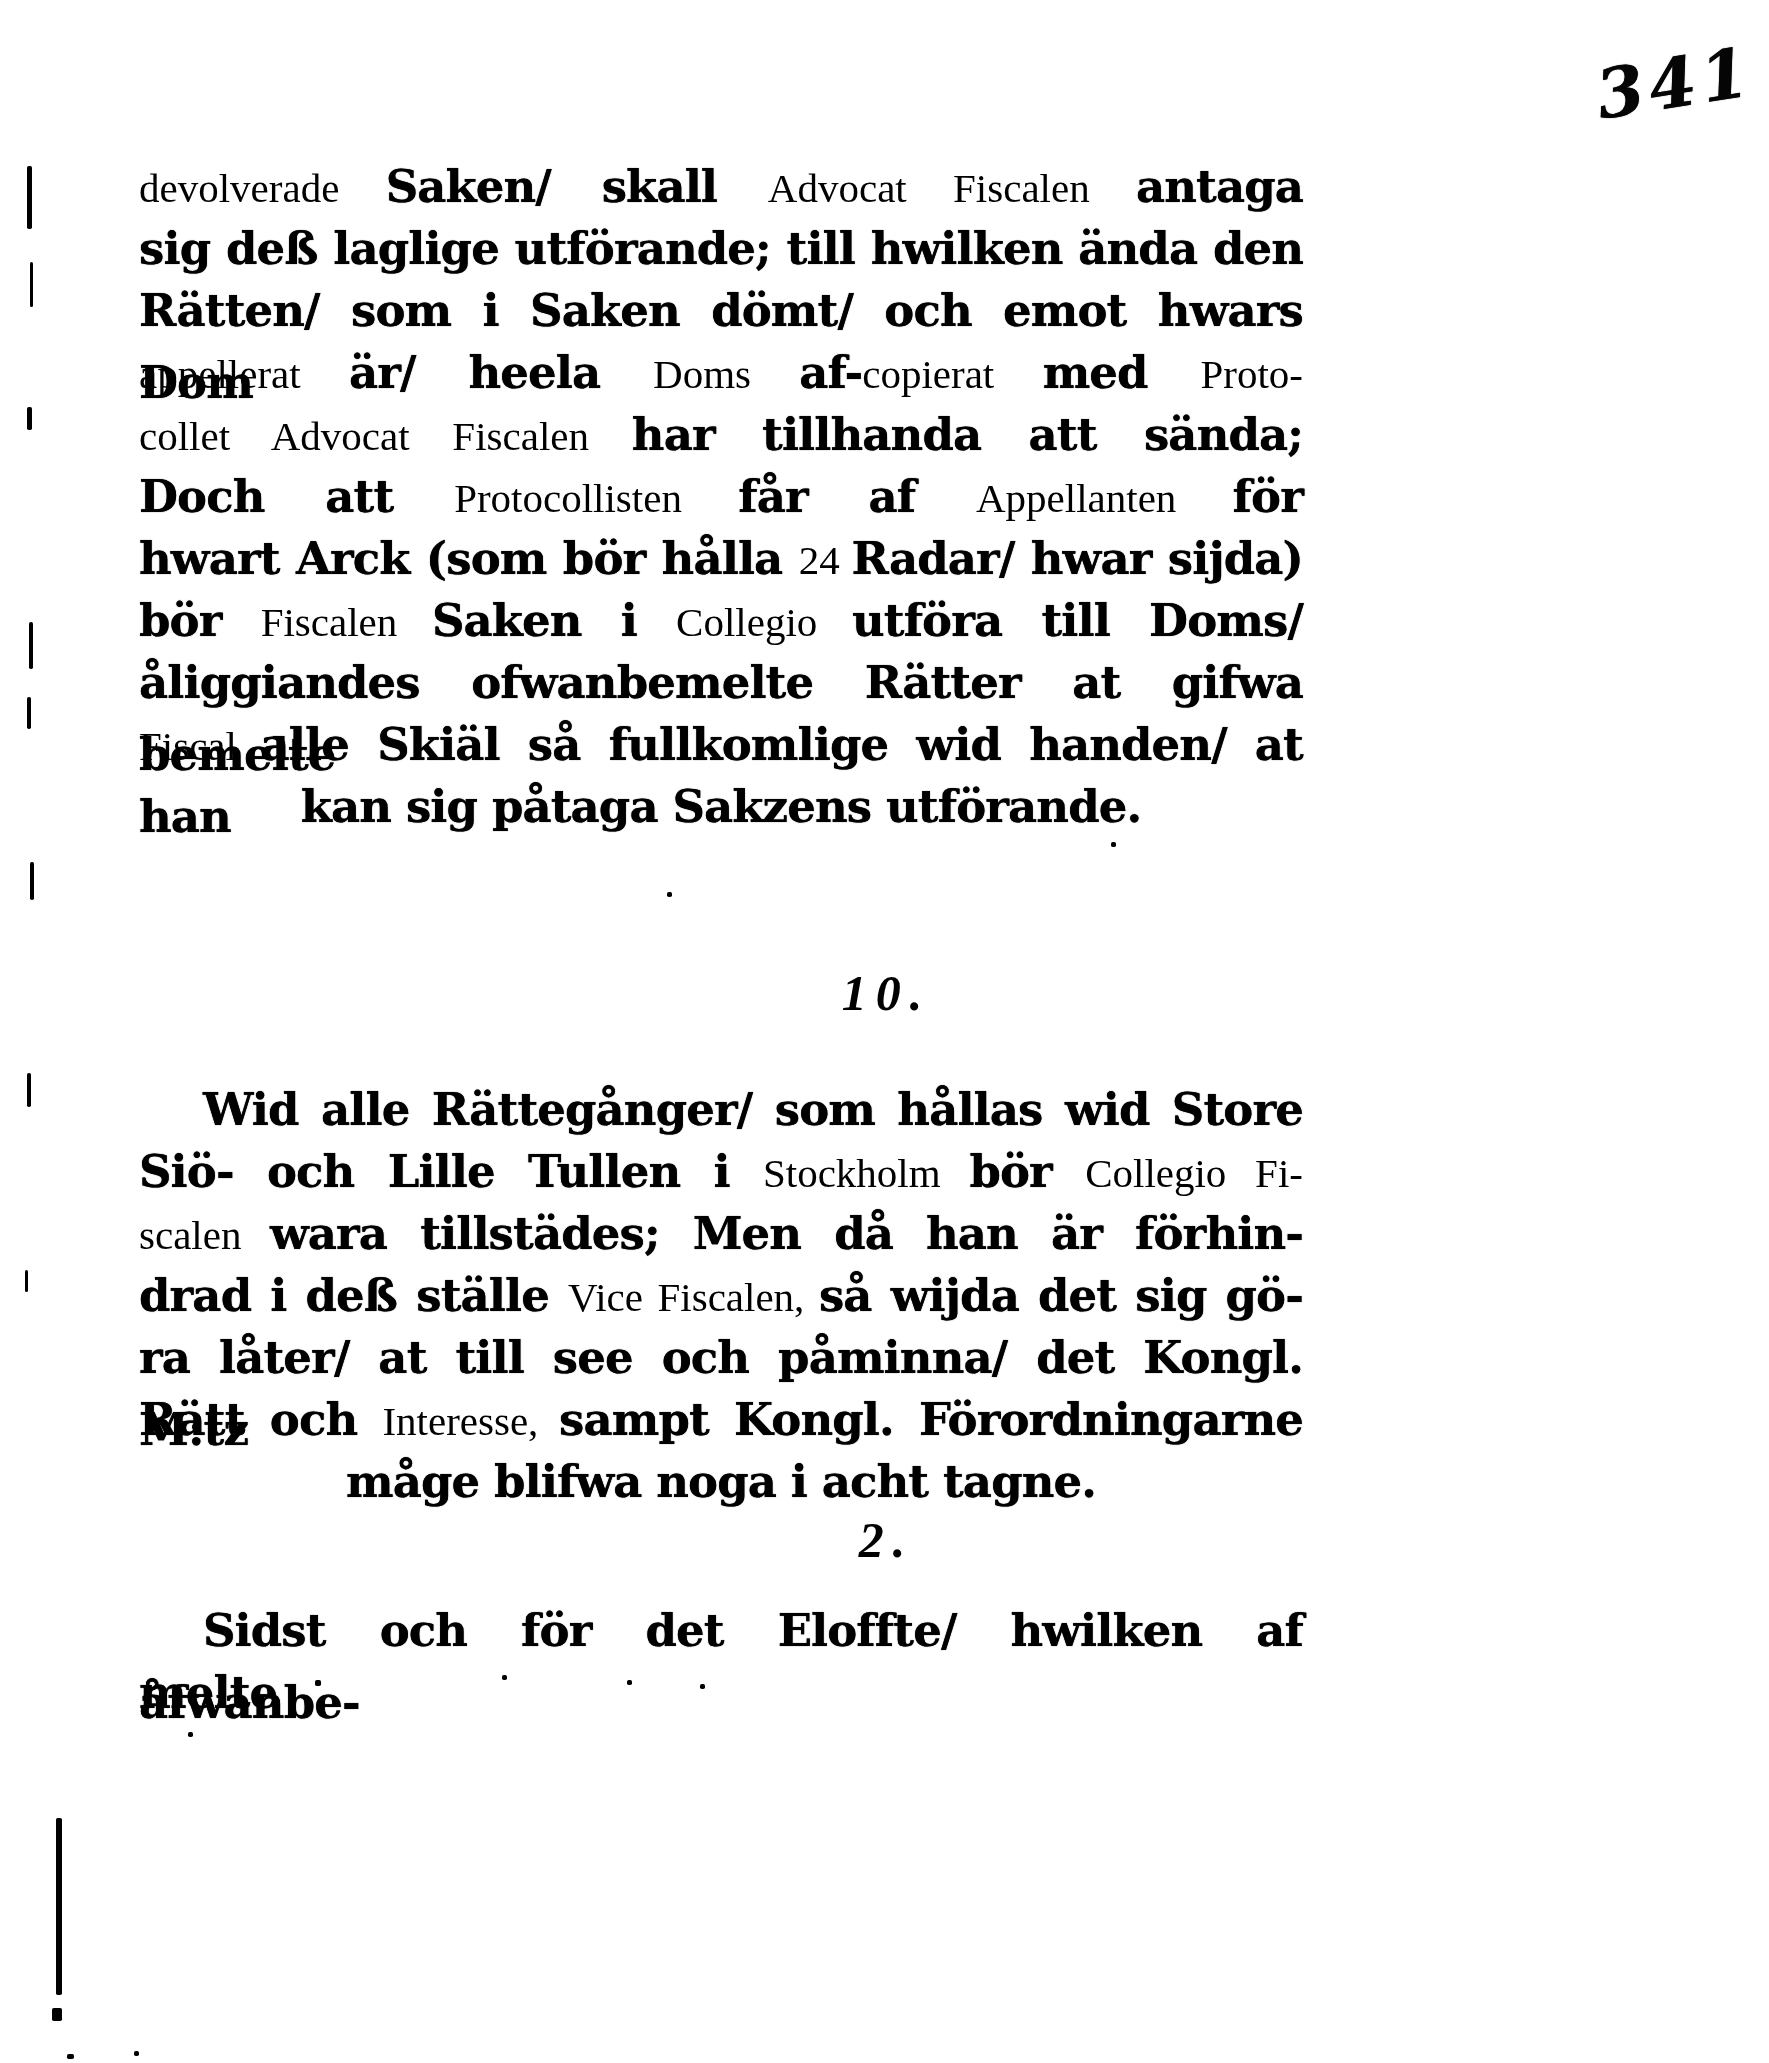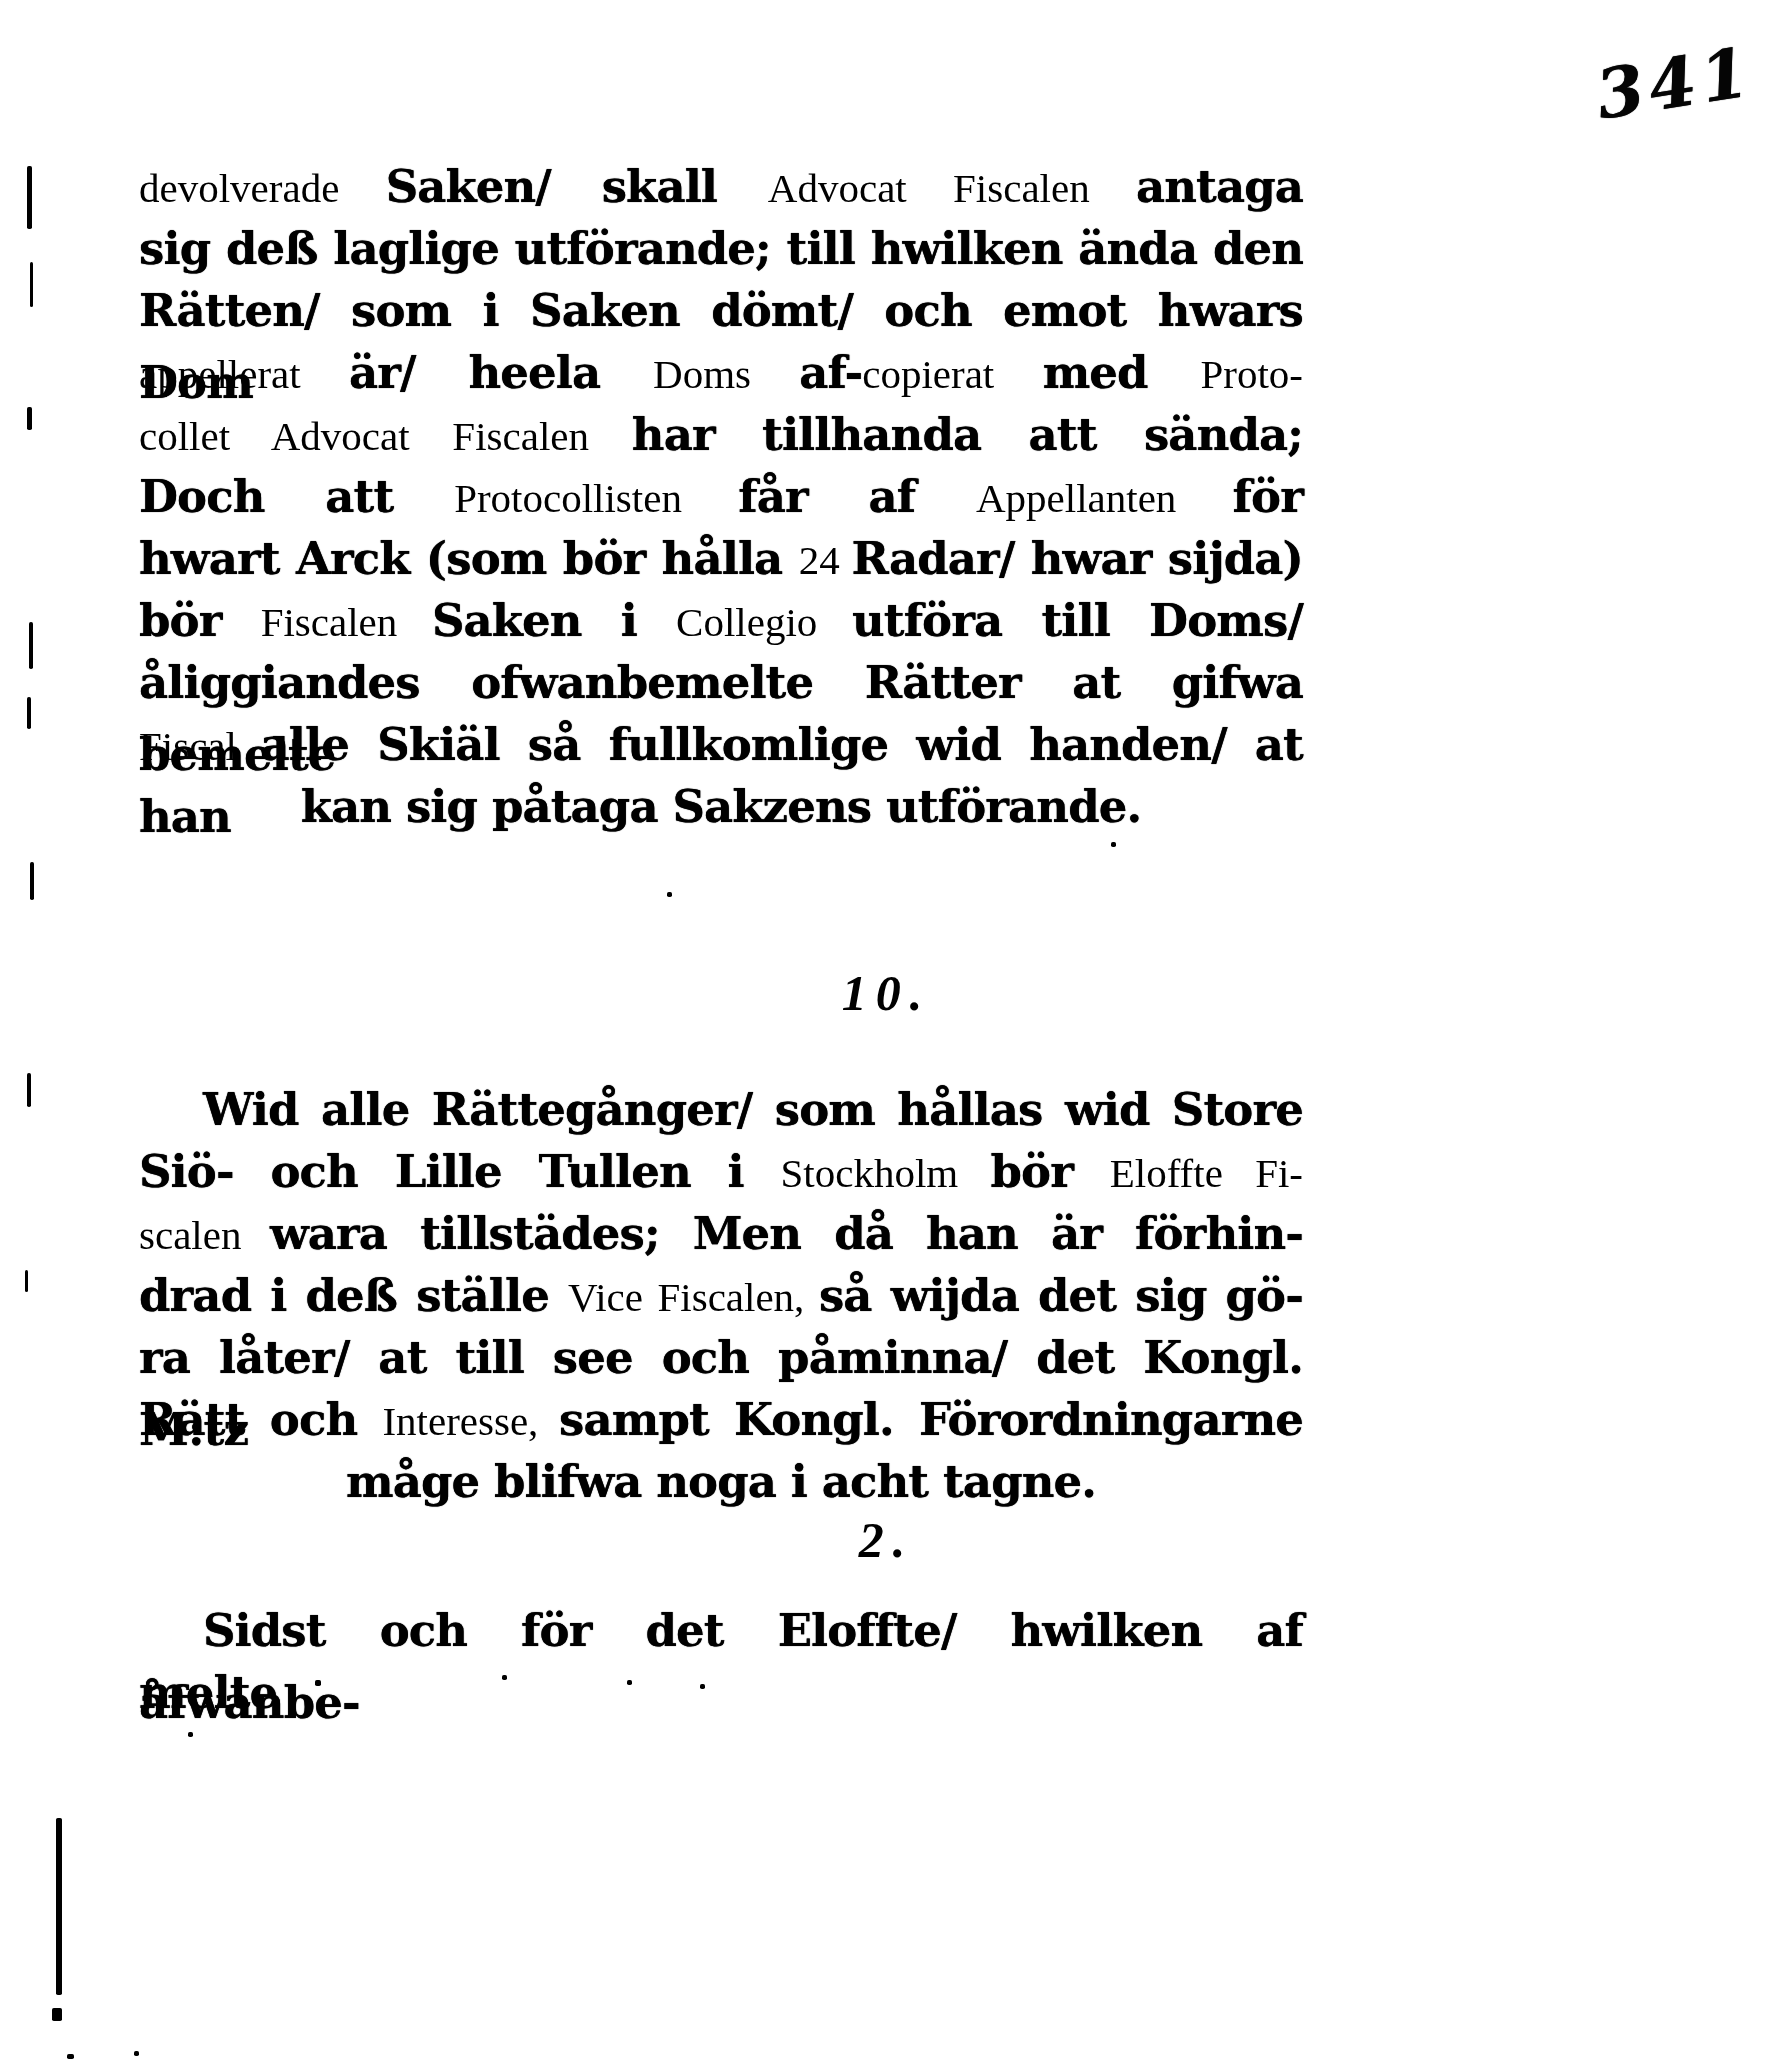--- a/index.html
+++ b/index.html
@@ -110,21 +110,21 @@
         <div class="line justify"><span class="fraktur">Doch att </span><span class="antiqua">Protocollisten </span><span class="fraktur">får af </span><span class="antiqua">Appellanten </span><span class="fraktur">för</span></div>
         <div class="line justify"><span class="fraktur">hwart Arck (som bör hålla </span><span class="antiqua">24 </span><span class="fraktur">Radar/ hwar sijda)</span></div>
         <div class="line justify"><span class="fraktur">bör </span><span class="antiqua">Fiscalen </span><span class="fraktur">Saken i </span><span class="antiqua">Collegio </span><span class="fraktur">utföra till Doms/</span></div>
         <div class="line justify"><span class="fraktur">åliggiandes ofwanbemelte Rätter at gifwa bemelte</span></div>
         <div class="line justify"><span class="antiqua">Fiscal </span><span class="fraktur">alle Skiäl så fullkomlige wid handen/ at han</span></div>
         <div class="line"><span class="fraktur">kan sig påtaga Sakzens utförande.</span></div>
       </div>
       <div class="heading sec-heading-10">10.</div>
       <div class="paragraph sec-para-2">
         <div class="line justify indent"><span class="fraktur">Wid alle Rättegånger/ som hållas wid Store</span></div>
-        <div class="line justify"><span class="fraktur">Siö- och Lille Tullen i </span><span class="antiqua">Stockholm </span><span class="fraktur">bör </span><span class="antiqua">Eloffte Fi-</span></div>
+        <div class="line justify"><span class="fraktur">Siö- och Lille Tullen i </span><span class="antiqua">Stockholm </span><span class="fraktur">bör </span><span class="antiqua">Collegio Fi-</span></div>
         <div class="line justify"><span class="antiqua">scalen </span><span class="fraktur">wara tillstädes; Men då han är förhin-</span></div>
         <div class="line justify"><span class="fraktur">drad i deß ställe </span><span class="antiqua">Vice Fiscalen, </span><span class="fraktur">så wijda det sig gö-</span></div>
         <div class="line justify"><span class="fraktur">ra låter/ at till see och påminna/ det Kongl. M:tz</span></div>
         <div class="line justify"><span class="fraktur">Rätt och </span><span class="antiqua">Interesse, </span><span class="fraktur">sampt Kongl. Förordningarne</span></div>
         <div class="line"><span class="fraktur">måge blifwa noga i acht tagne.</span></div>
       </div>
       <div class="heading sec-heading-11">2.</div>
       <div class="paragraph sec-para-3">
         <div class="line justify indent"><span class="fraktur">Sidst och för det Eloffte/ hwilken af åfwanbe-</span></div>
         <div class="line align-right"><span class="fraktur">melte</span></div>

